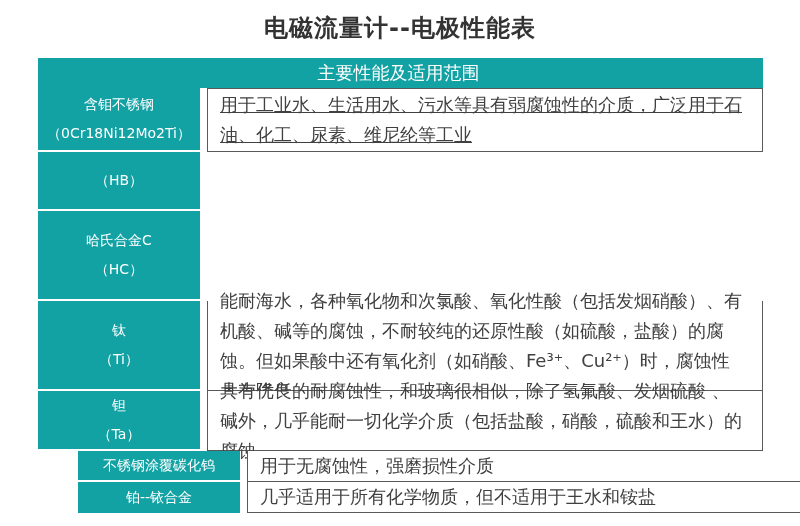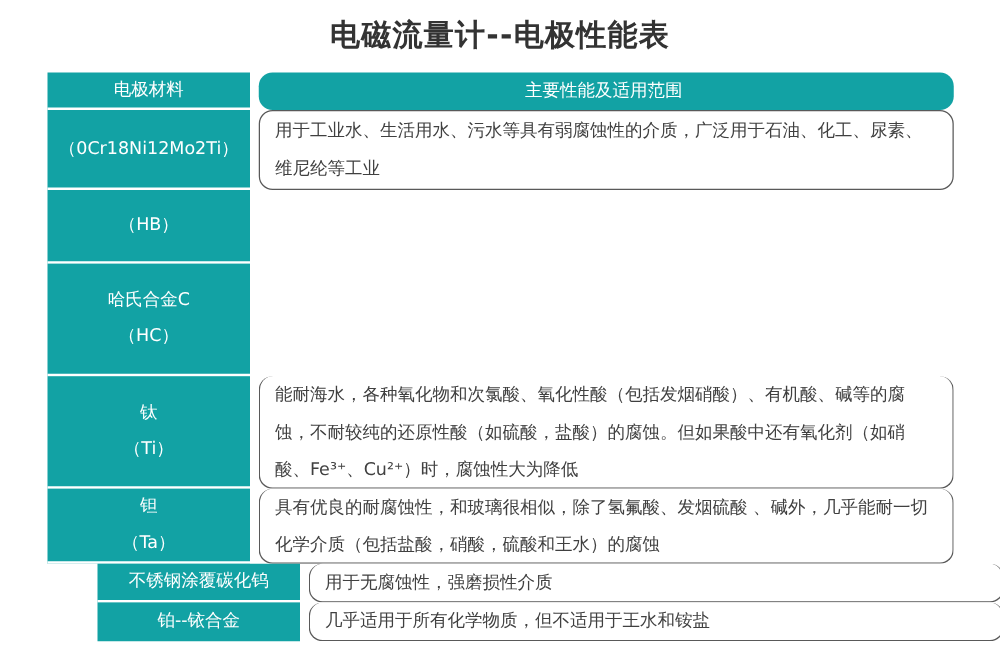--- a/index.html
+++ b/index.html
@@ -44,60 +44,59 @@
     flex-direction: column;
     justify-content: center;
     line-height: 29px;
     border-bottom: 2px solid #ffffff;
   }
   .row:last-child .cell-left { border-bottom: none; }
   .cell-right {
     flex: 1;
     background: #ffffff;
     color: #404040;
-    font-size: 14px;
+    font-size: 18px;
     line-height: 30px;
     padding: 0 16px 0 12px;
     display: flex;
     align-items: center;
     border-left: 1px solid #595959;
     border-right: 1px solid #595959;
     border-bottom: 1px solid #595959;
-    border-radius: 11px;
   }
   .row.hdr .cell-right {
     background: #12a2a4;
     color: #ffffff;
     justify-content: center;
     border: none;
     text-align: center;
   }
-  .row.r1 .cell-right { border-top: 1px solid #595959; }
+  .row.r1 .cell-right { border-top: 1px solid #595959; text-decoration: underline; }
   .h30 { height: 30px; }
   .h64 { height: 64px; }
   .h59 { height: 59px; }
   .h90 { height: 90px; }
   .h60 { height: 60px; }
   .h31 { height: 31px; margin-left: 40px; }
 </style>
 </head>
 <body>
 
 <div class="page">
   <h1 class="title">电磁流量计--电极性能表</h1>
 
   <div class="tbl">
 
     <div class="row hdr h30">
-      <div class="cell-left">电极材料</div>
       <div class="cell-right">主要性能及适用范围</div>
     </div>
 
     <div class="row r1 h64">
       <div class="cell-left">
+        <span>含钼不锈钢</span>
         <span>（0Cr18Ni12Mo2Ti）</span>
       </div>
       <div class="cell-right">
         <span>用于工业水、生活用水、污水等具有弱腐蚀性的介质，广泛用于石油、化工、尿素、维尼纶等工业</span>
       </div>
     </div>
 
     <div class="row r2 h59">
       <div class="cell-left">
         <span>（HB）</span>

